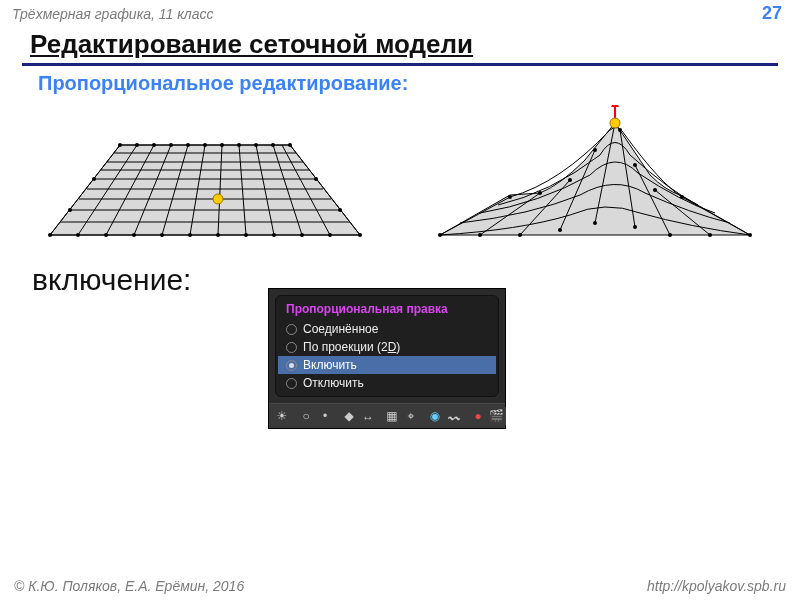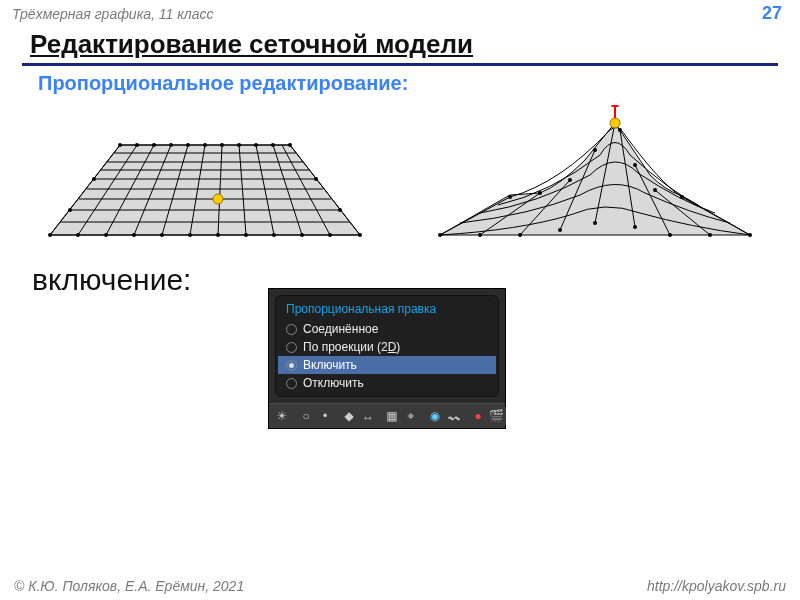--- a/index.html
+++ b/index.html
@@ -67,23 +67,24 @@
     color: #ddd;
   }
   .panel-popup {
     margin: 6px;
     background: #1f1f1f;
     border: 1px solid #111;
     border-radius: 6px;
     padding: 4px 2px 4px 2px;
   }
   .panel-title {
-    color: #0ea5e9;
+    color: #d946ef;
     font-size: 12px;
     padding: 2px 8px 4px 8px;
+    font-weight: bold;
   }
   .menu-item {
     display: flex;
     align-items: center;
     gap: 6px;
     padding: 2px 8px;
     font-size: 12px;
     color: #eee;
   }
   .menu-item.selected {
@@ -284,15 +285,15 @@
     <span class="tb-sep"></span>
     <span class="tb-icon" style="color:#6cf">◉</span>
     <span class="tb-icon">〰</span>
     <span class="tb-sep"></span>
     <span class="tb-icon" style="color:#e44">●</span>
     <span class="tb-icon">🎬</span>
   </div>
 </div>
 
 <div class="footer">
-  <span>© К.Ю. Поляков, Е.А. Ерёмин, 2021</span>
+  <span>© К.Ю. Поляков, Е.А. Ерёмин, 2016</span>
   <span>http://kpolyakov.spb.ru</span>
 </div>
 
 </body></html>

